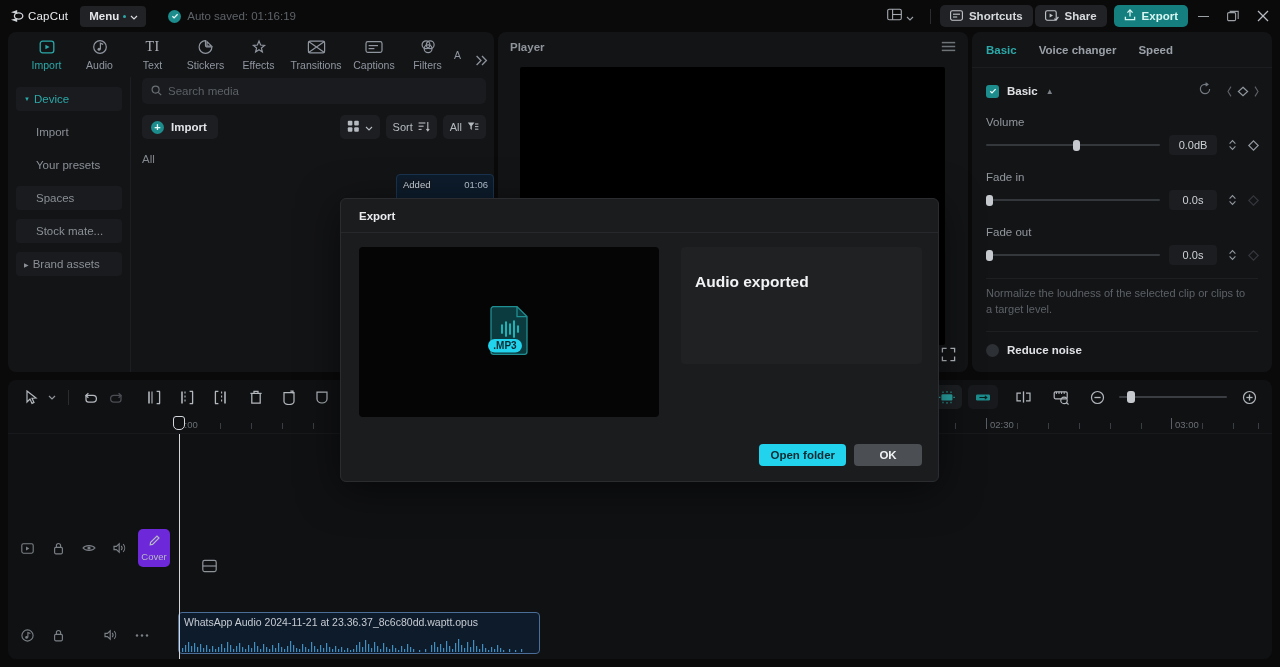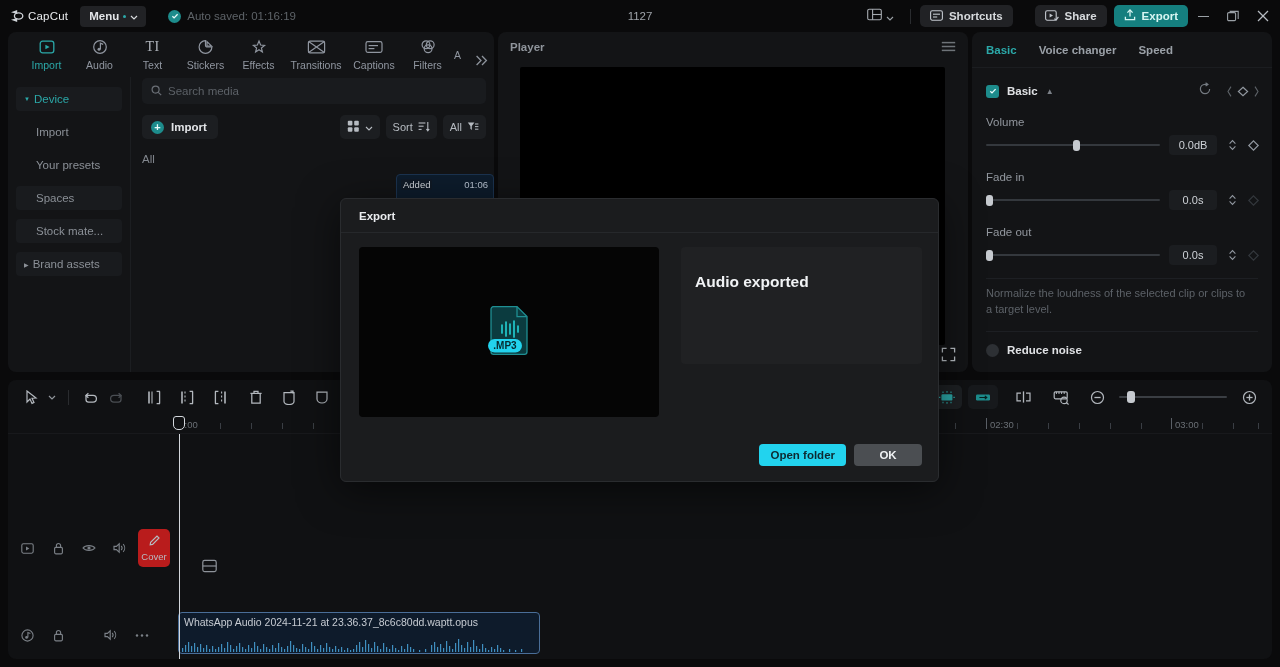--- a/index.html
+++ b/index.html
@@ -46,21 +46,21 @@
   .layout-btn {
     display: flex; align-items: center; gap: 4px; padding: 4px 7px;
     border-radius: 4px;
   }
   .vsep { width: 1px; height: 15px; background: #2a2c2f; margin: 0 9px; }
   .pill {
     display: flex; align-items: center; gap: 6px; height: 22px;
     padding: 0 10px; border-radius: 5px; background: #212225;
     font-size: 11.5px; color: #d7dadd; font-weight: 600;
   }
-  .pill.share { margin-left: 22px; }
+  .pill.share { margin-left: 2px; }
   .pill.export { background: #157f7f; color: #d7f5f2; margin-left: 7px; }
   .wbtn {
     width: 30px; height: 30px; display: flex; align-items: center; justify-content: center;
     color: #9aa0a6;
   }
   .wbtn:last-child { margin-right: 2px; }
 
   
   .leftpanel {
     position: absolute; left: 8px; top: 32px; width: 486px; height: 340px;
@@ -254,21 +254,21 @@
   .trk-head {
     position: absolute; left: 0; width: 163px; height: 48px;
     display: flex; align-items: center; gap: 0px; padding-left: 8px;
   }
   .thbtn {
     width: 22px; height: 22px; display: flex; align-items: center;
     justify-content: center; color: #7b8087;
   }
   .cover-btn {
     position: absolute; left: 130px; width: 32px; height: 38px;
-    background: #b91c1c; border-radius: 5px; display: flex; flex-direction: column;
+    background: #6d28d9; border-radius: 5px; display: flex; flex-direction: column;
     align-items: center; justify-content: center; gap: 2px;
     font-size: 9.5px; color: #b7bcc2;
   }
   .main-track-icon {
     position: absolute; left: 192px; width: 18px; height: 18px;
     display: flex; align-items: center; justify-content: center; color: #8e939a;
   }
   .clip-audio {
     position: absolute; left: 170px; width: 362px; height: 42px;
     background: #0e1b2b; border: 1px solid #4a6e98; border-radius: 4px;
@@ -414,21 +414,20 @@
         </svg>
       </div>
       <div class="wbtn">
         <svg width="12" height="12" viewBox="0 0 12 12">
           <line x1="1" y1="1" x2="11" y2="11" stroke="#b6bbc1" stroke-width="1.2"></line>
           <line x1="11" y1="1" x2="1" y2="11" stroke="#b6bbc1" stroke-width="1.2"></line>
         </svg>
       </div>
     </div>
   </div>
-  <div class="proj-title">1127</div>
 
   <div class="leftpanel">
 
     <div class="tabstrip">
       <div class="tab active">
         <span class="ti">
           <svg width="18" height="16" viewBox="0 0 18 16">
             <rect x="2.2" y="2.2" width="13.6" height="11.6" rx="2.4" fill="none" stroke="#2ba8a8" stroke-width="1.3"></rect>
             <path d="M7.4 5.8 L11.6 8 L7.4 10.2 Z" fill="#2ba8a8"></path>
           </svg>

